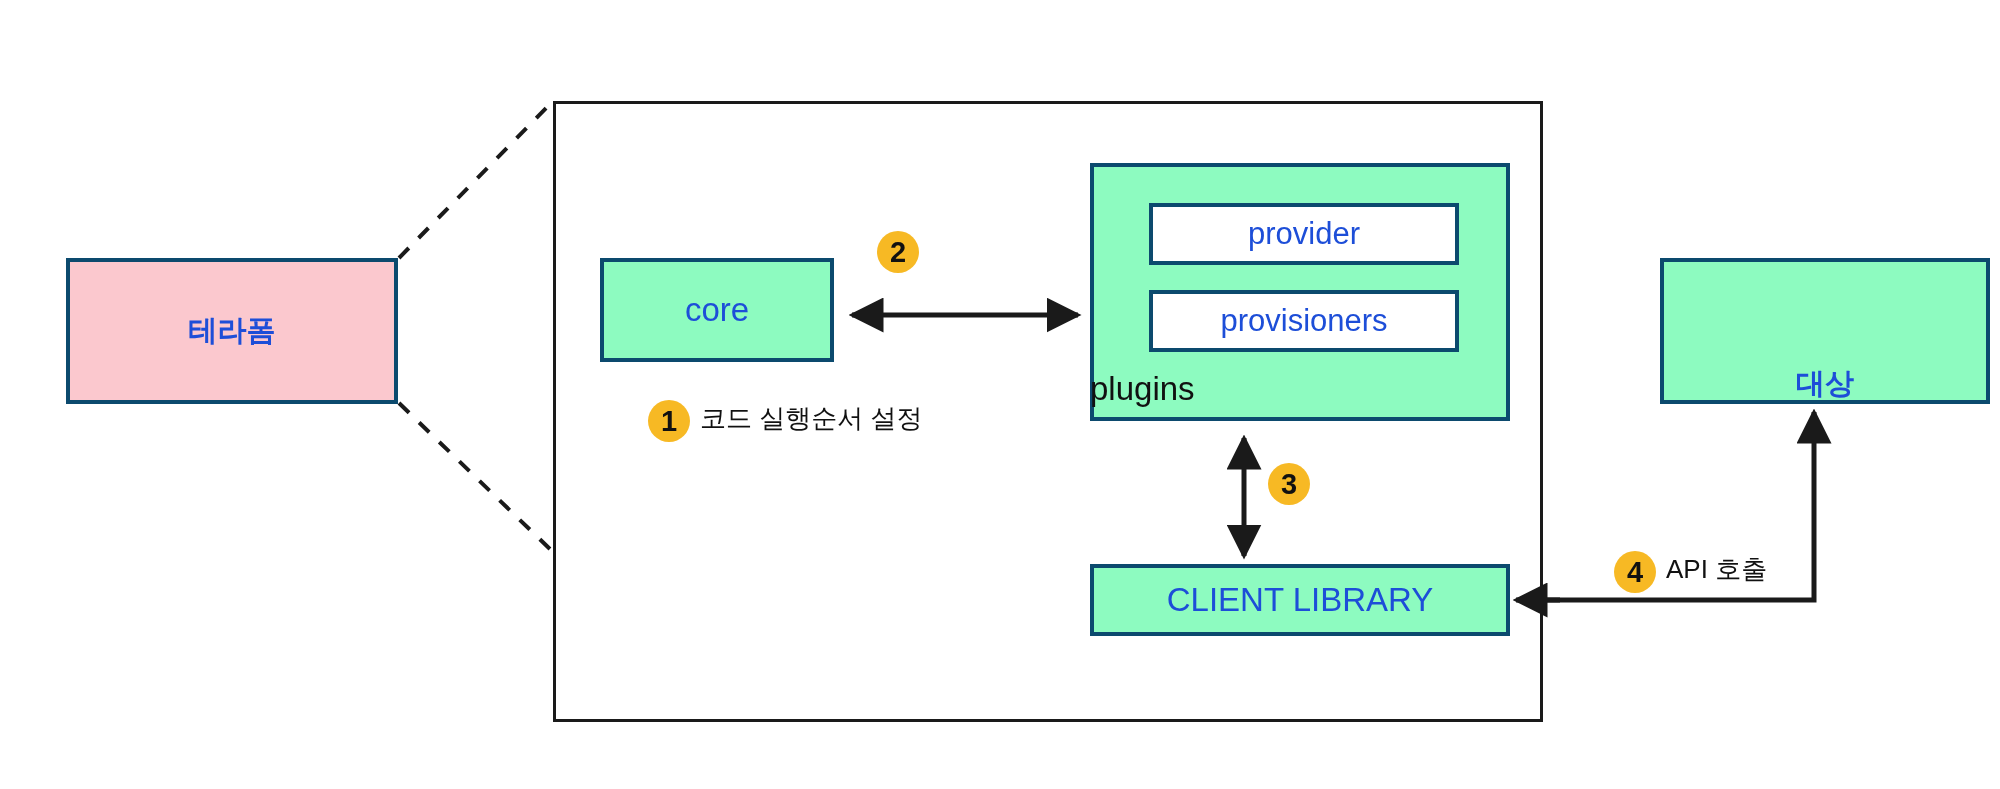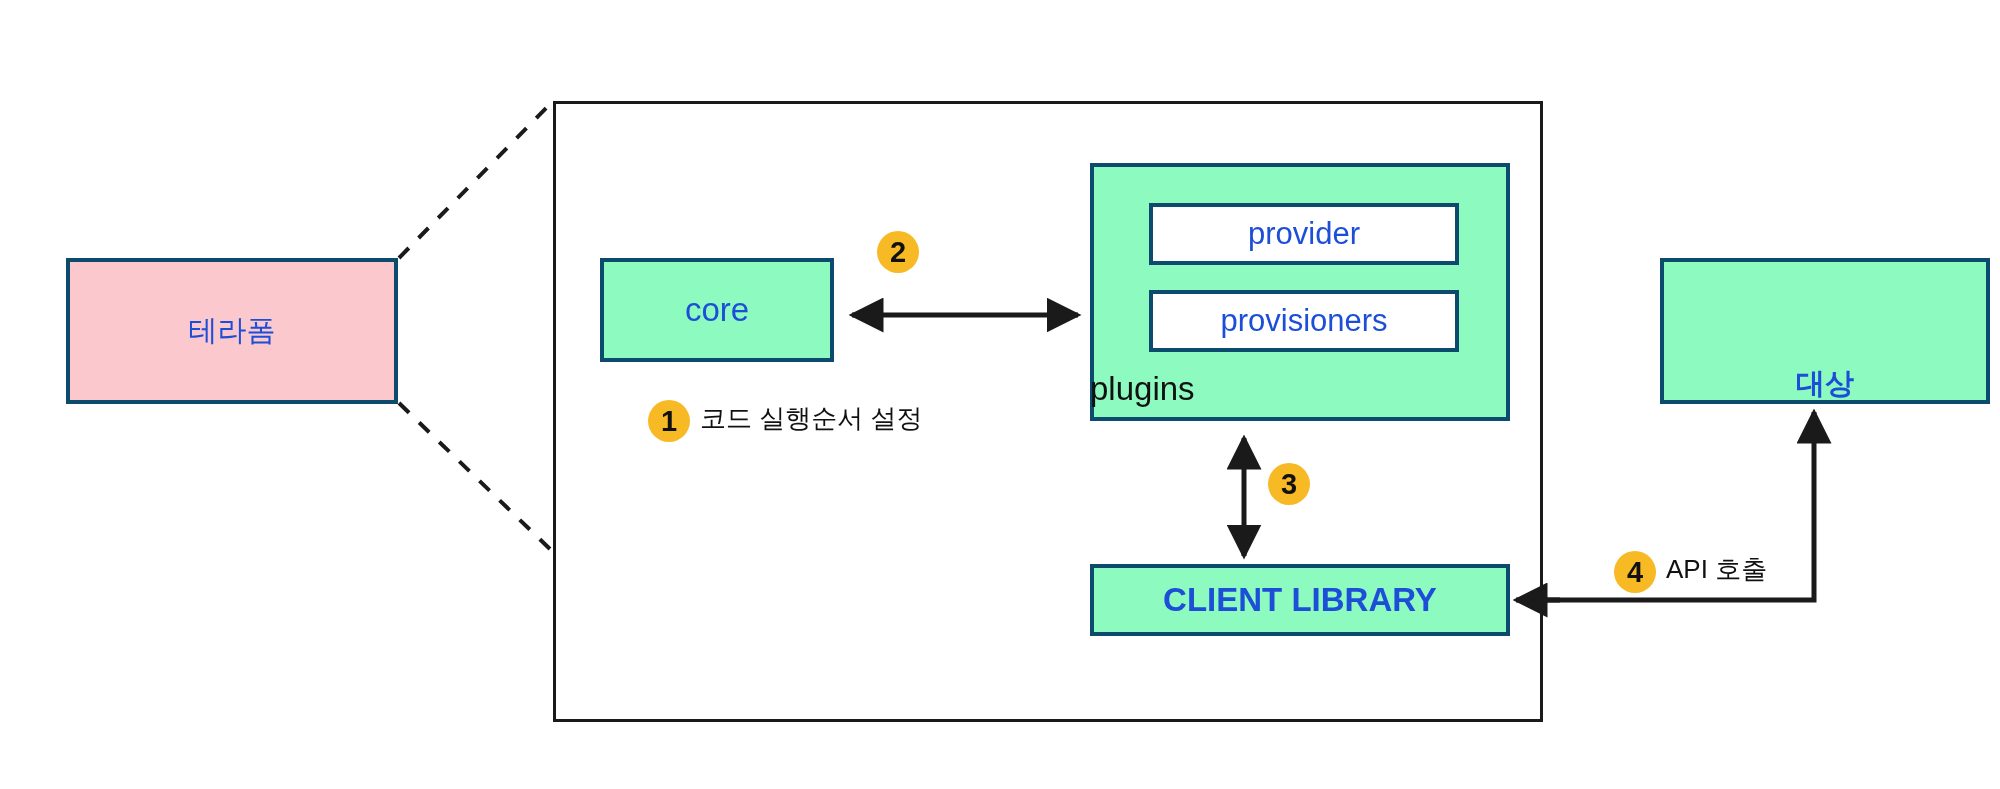--- a/index.html
+++ b/index.html
@@ -30,27 +30,27 @@
     display: flex;
     align-items: center;
     justify-content: center;
     color: #1d4ed8;
   }
   .node-label {
     display: block;
     text-align: center;
     line-height: 1.1;
   }
-  .green { background: #8dfbc0; font-weight: bold; }
+  .green { background: #8dfbc0; }
   .pink  { background: #fbc8ce; }
   .white { background: #ffffff; }
 
   #terraform-node {
     left: 66px; top: 258px; width: 332px; height: 146px;
-    font-size: 29px; font-weight: 400; align-items: center;
+    font-size: 29px; font-weight: 700; align-items: center;
   }
   #core-node {
     left: 600px; top: 258px; width: 234px; height: 104px;
     font-size: 33px; font-weight: 400;
   }
   #plugins-node {
     left: 1090px; top: 163px; width: 420px; height: 258px;
     display: block;
   }
   #provider-node {

